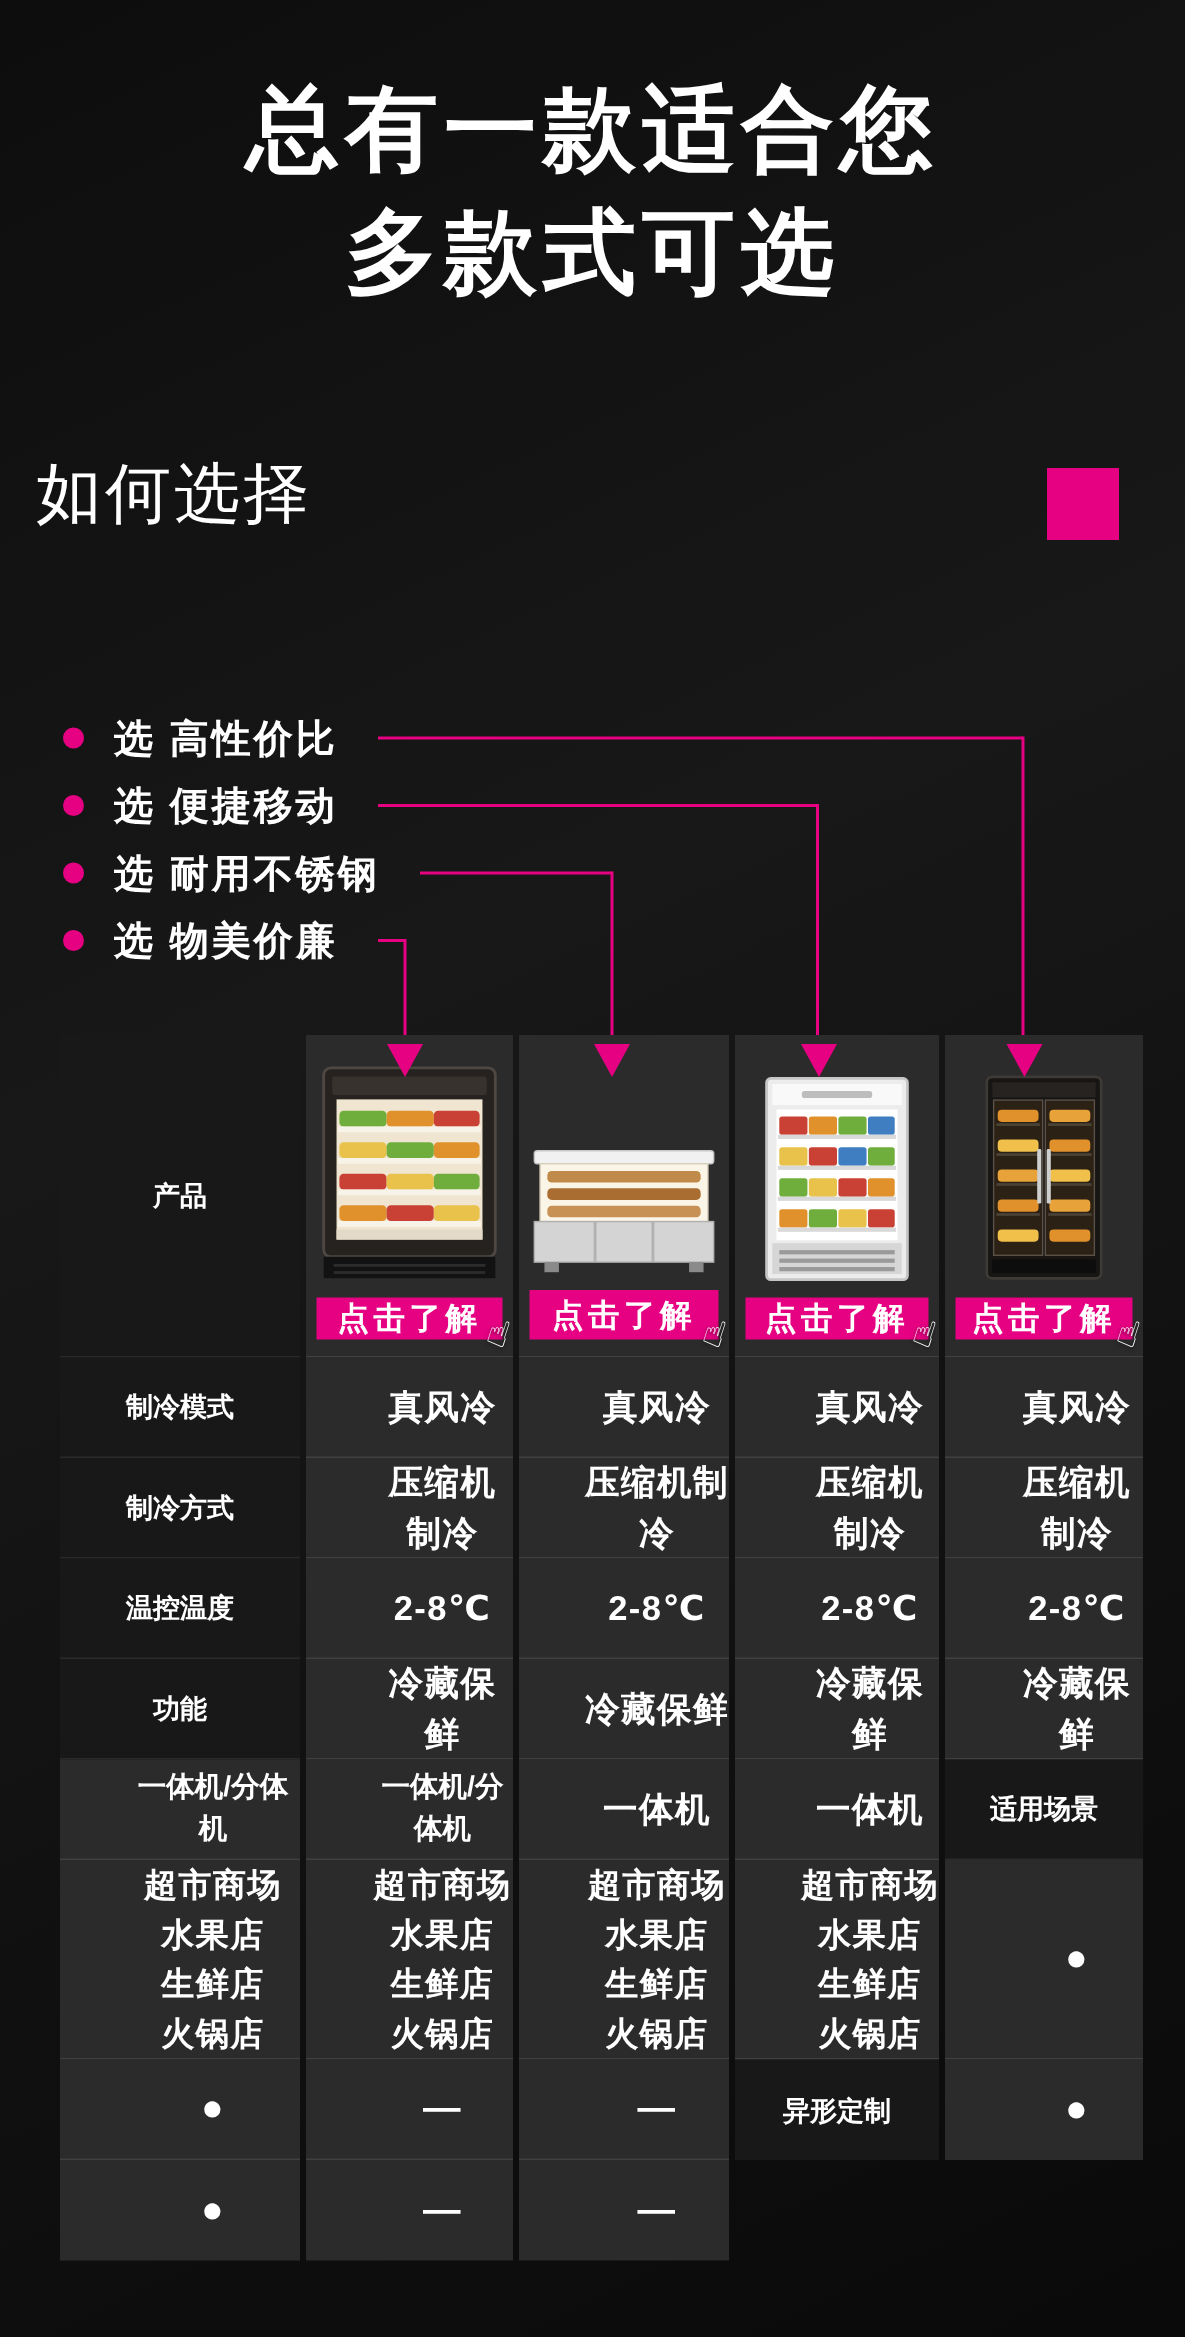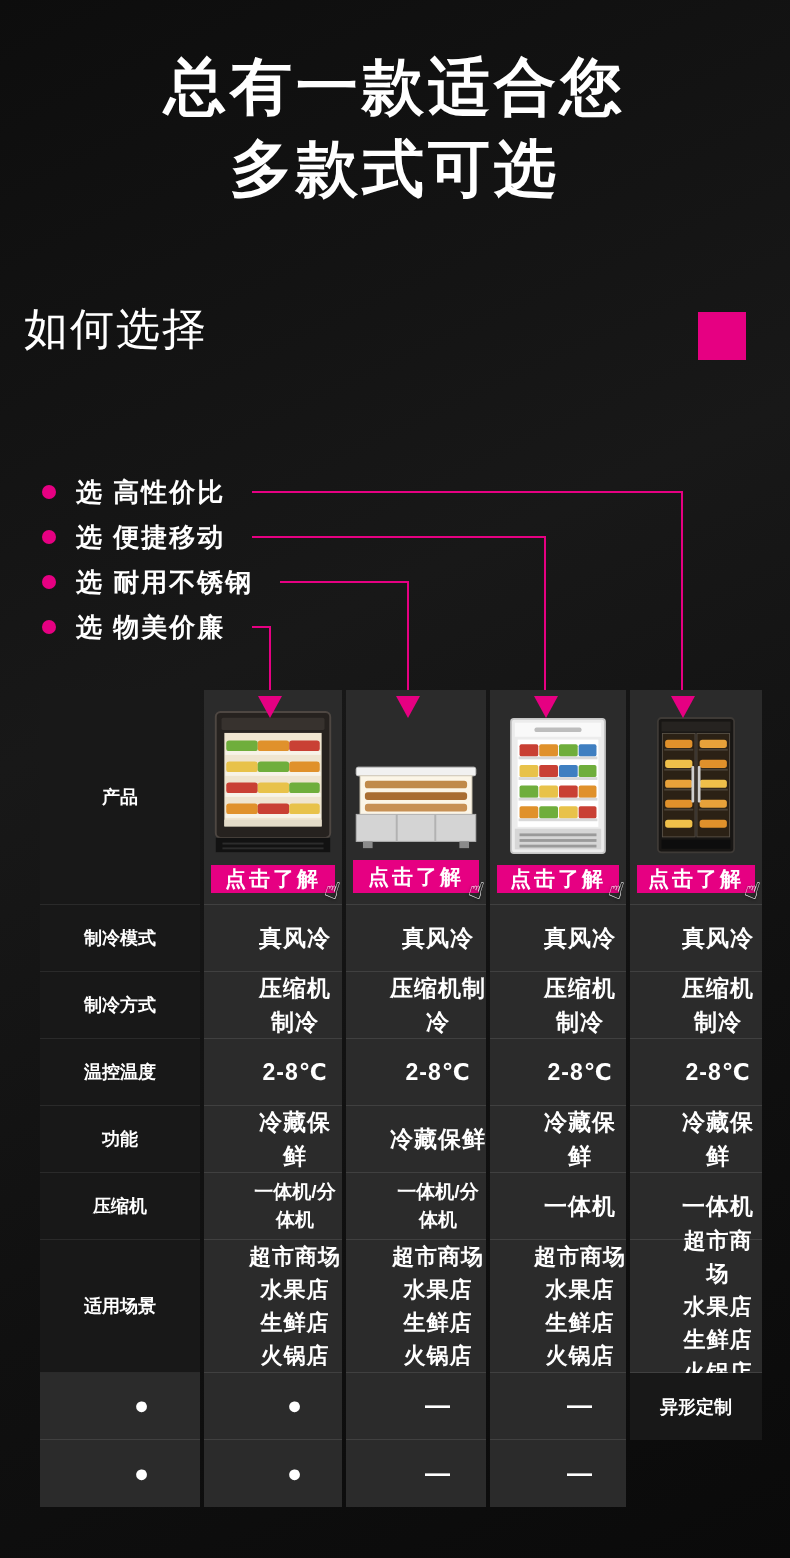--- a/index.html
+++ b/index.html
@@ -243,21 +243,20 @@
     <div class="dcell">2-8℃</div>
     <div class="dcell">2-8℃</div>
     <div class="dcell">2-8℃</div>
 
     <div class="lcell">功能</div>
     <div class="dcell">冷藏保鲜</div>
     <div class="dcell">冷藏保鲜</div>
     <div class="dcell">冷藏保鲜</div>
     <div class="dcell">冷藏保鲜</div>
 
-    <div class="lcell">压缩机</div>
     <div class="dcell tight">一体机/分体机</div>
     <div class="dcell tight">一体机/分体机</div>
     <div class="dcell">一体机</div>
     <div class="dcell">一体机</div>
 
     <div class="lcell">适用场景</div>
     <div class="dcell scene">超市商场
 水果店
 生鲜店
 火锅店</div>

